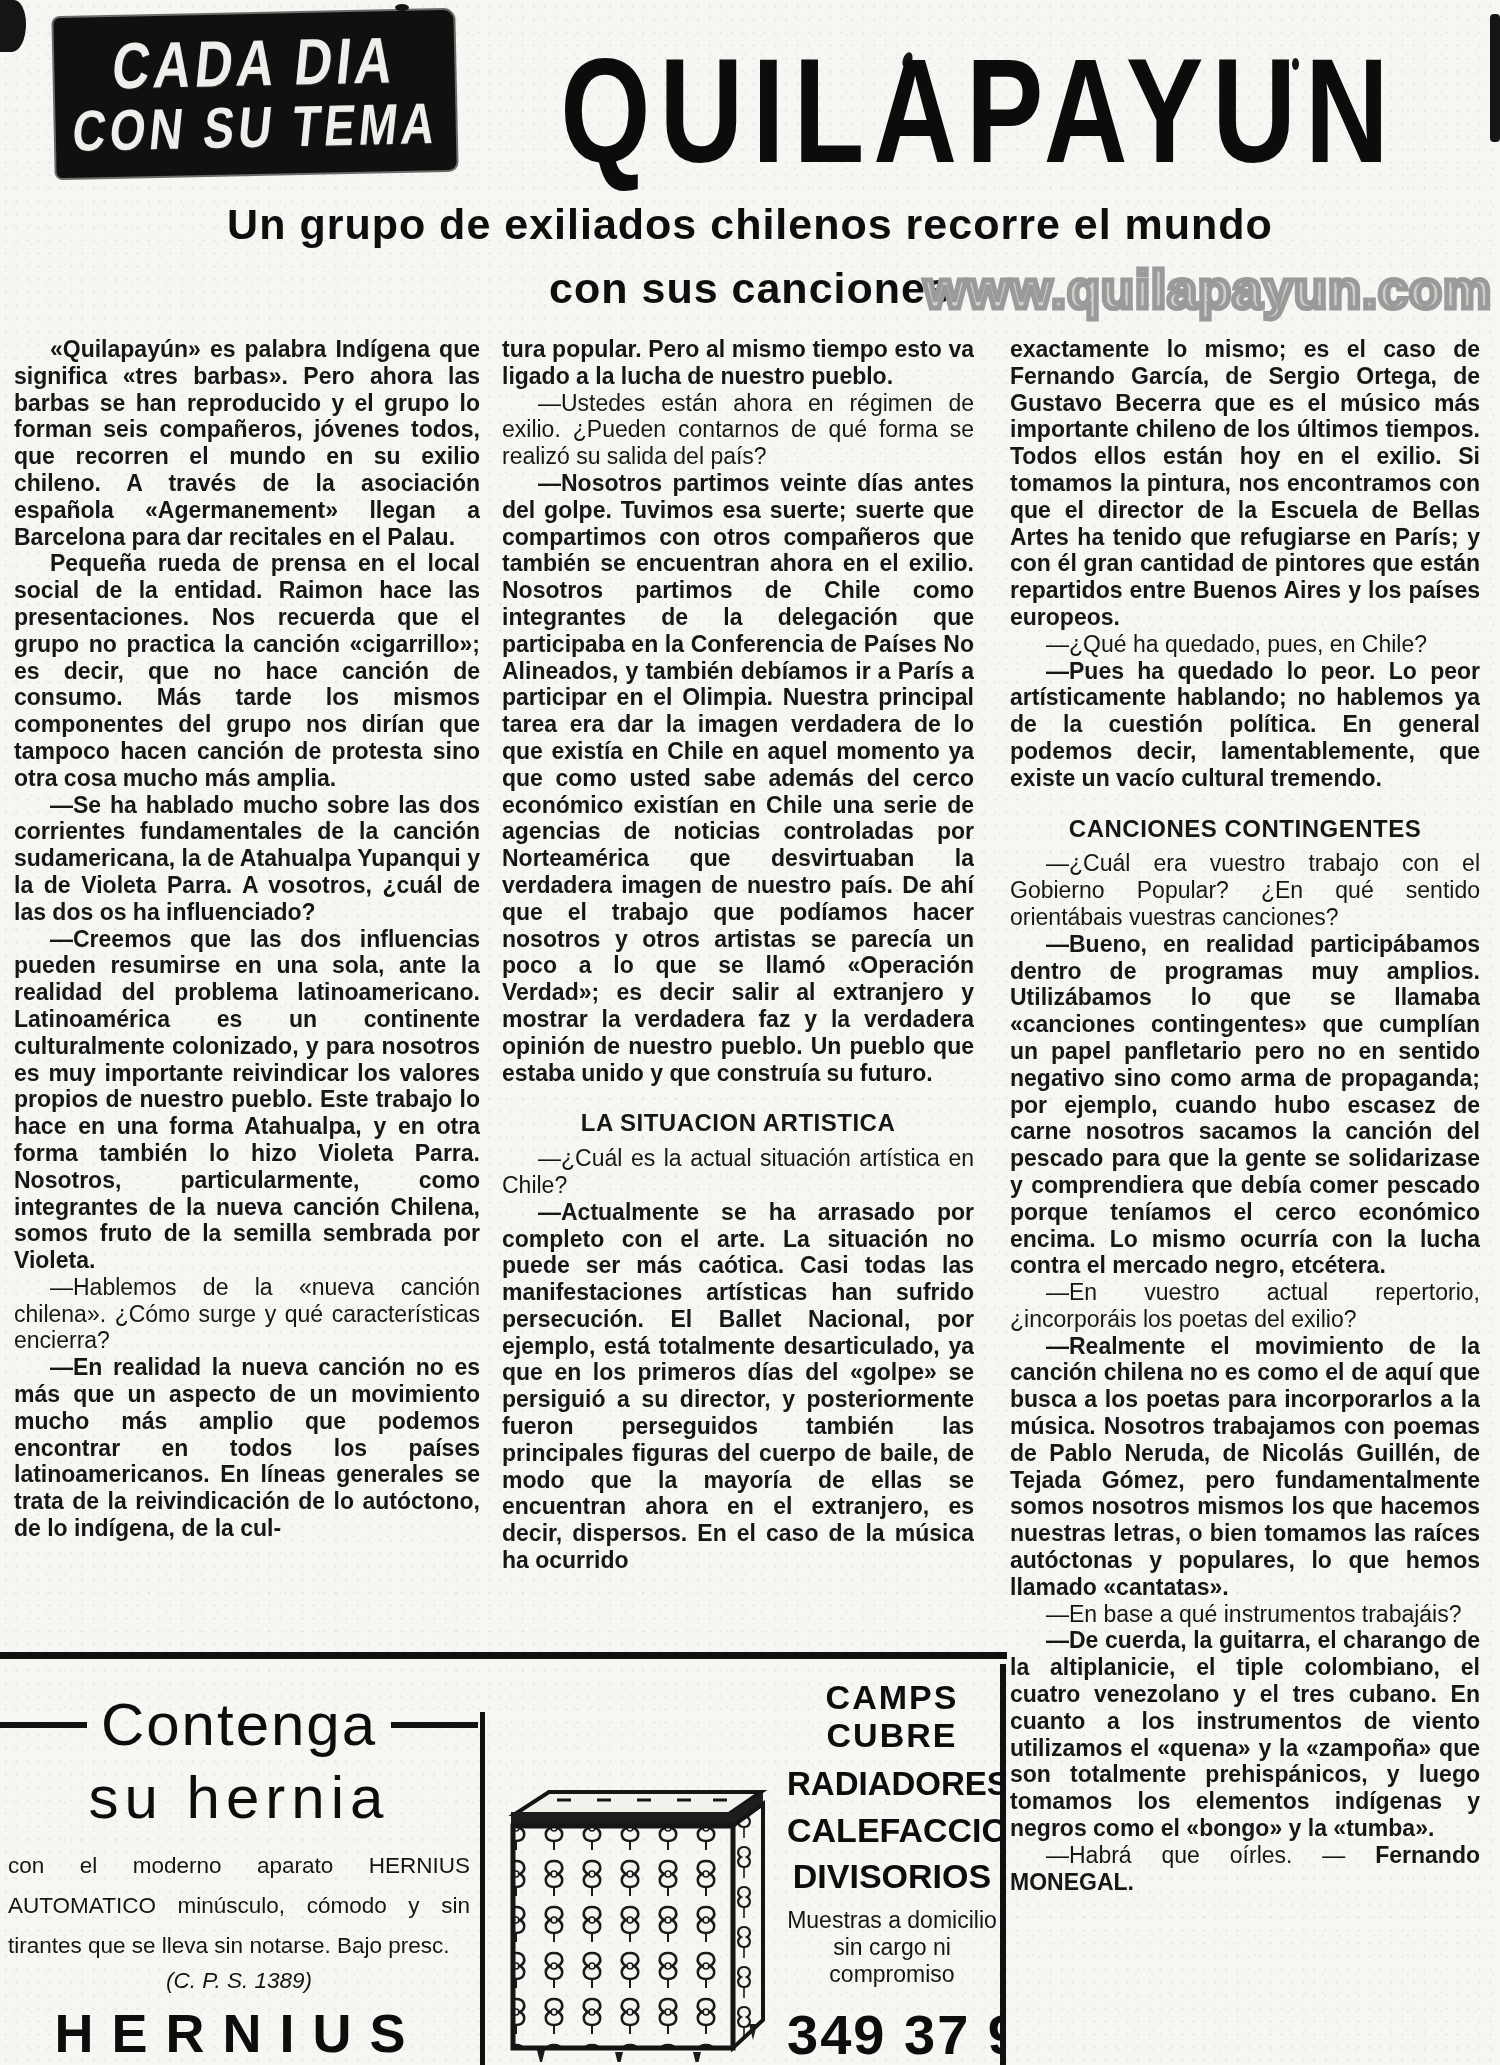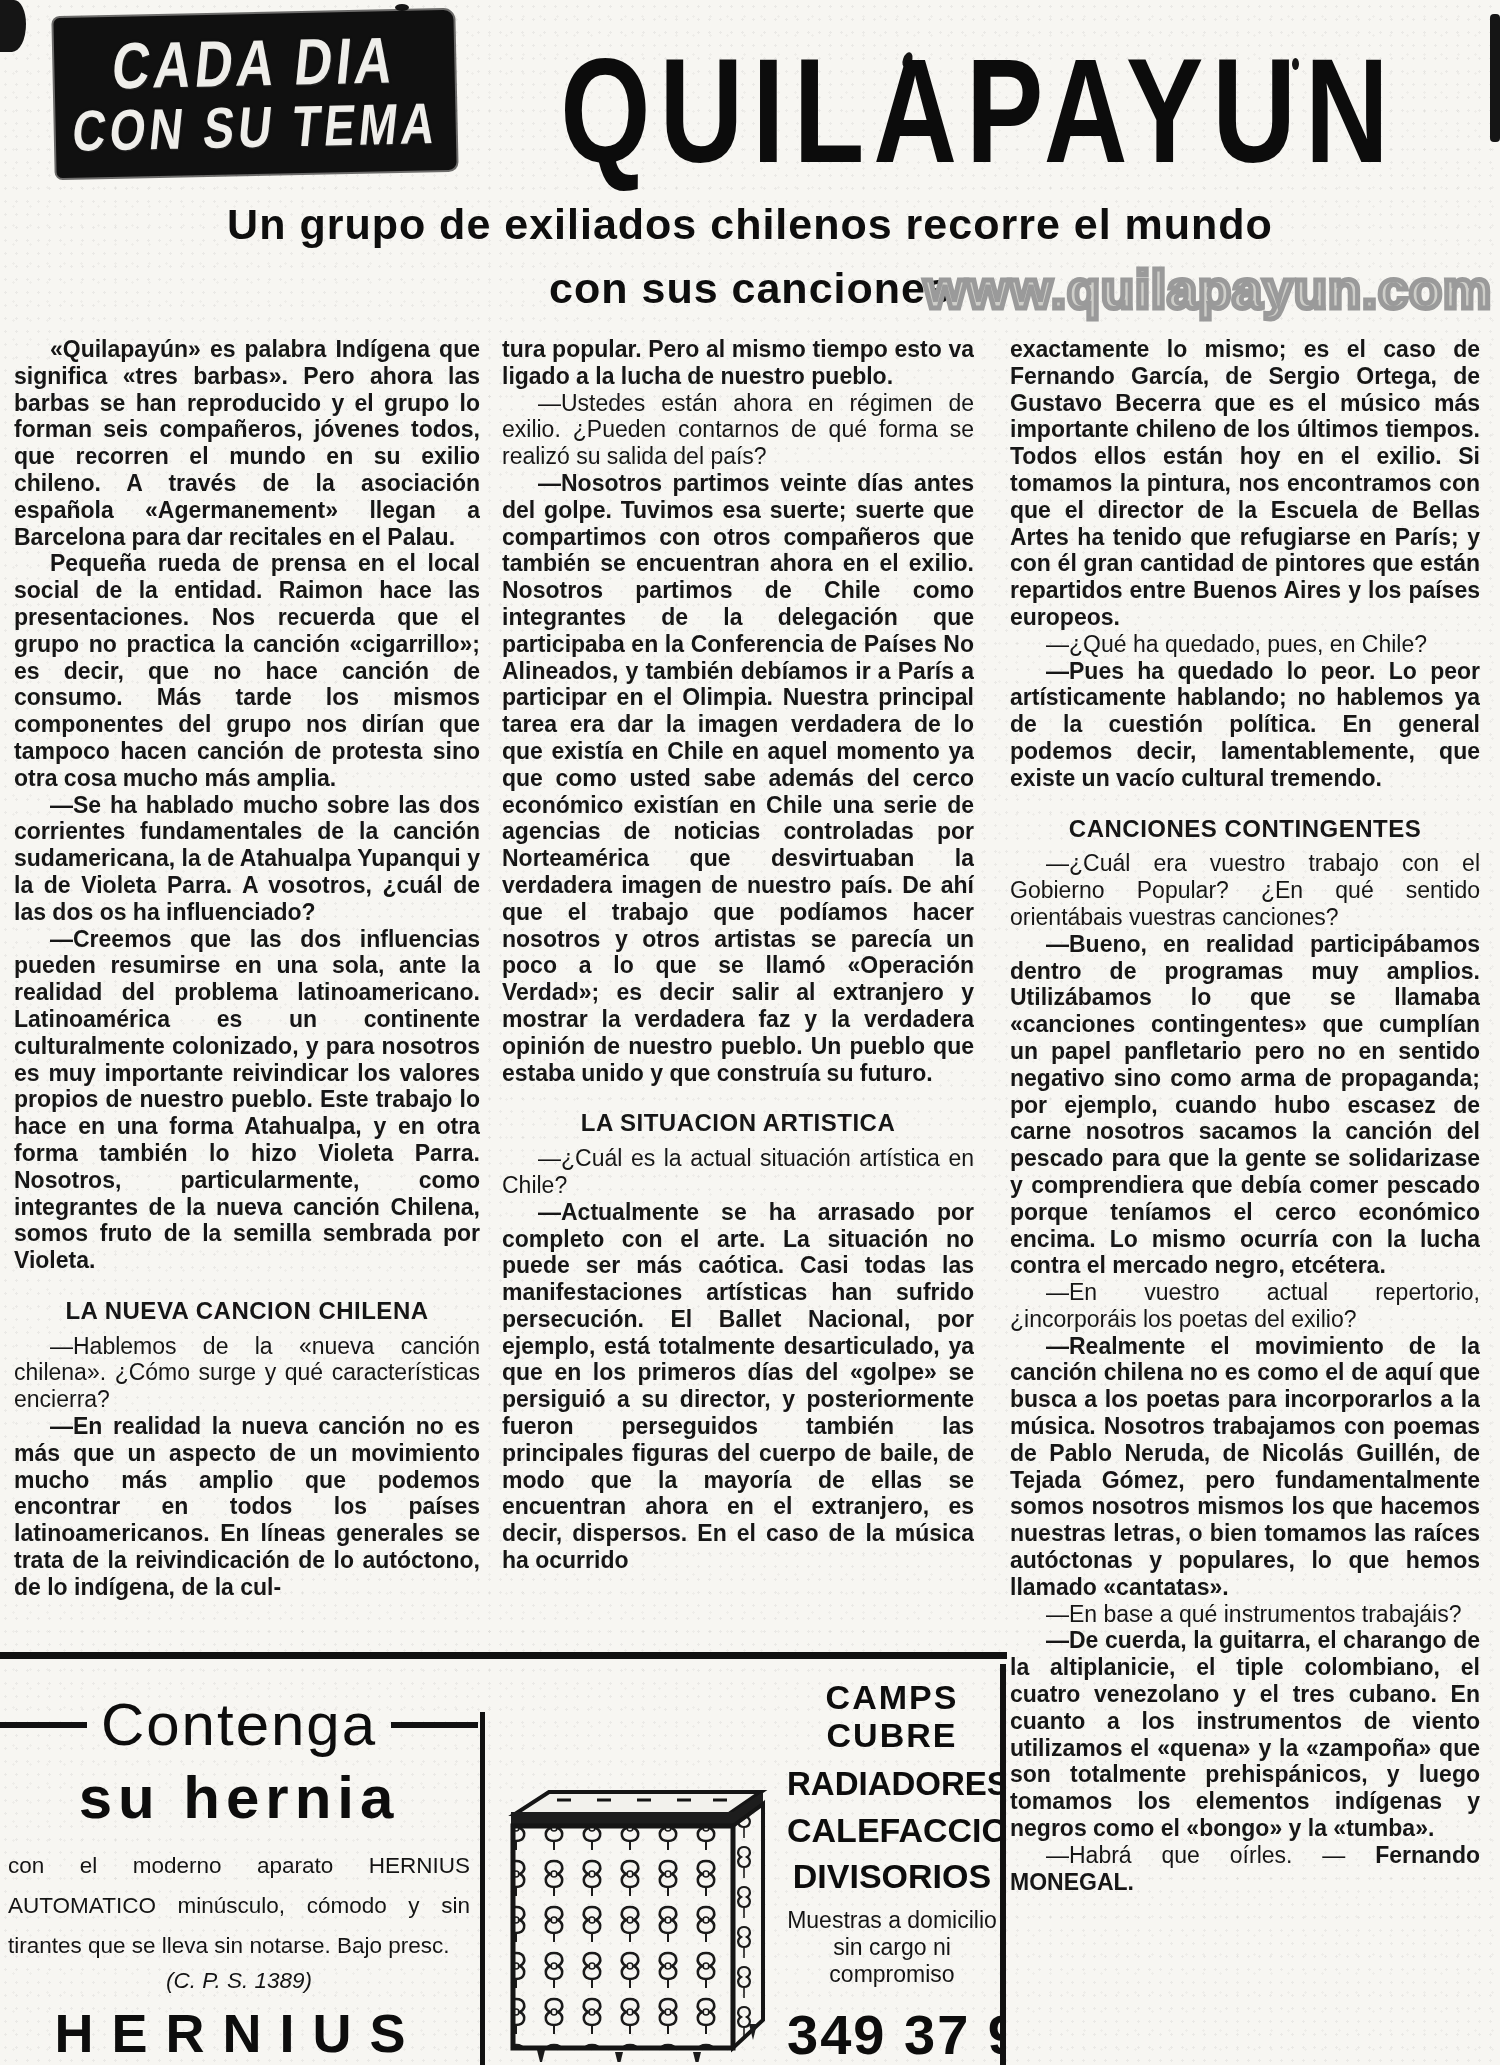--- a/index.html
+++ b/index.html
@@ -64,21 +64,21 @@
   .para b{font-weight:700;}
   
   .rule-h{position:absolute;left:0;top:1652px;width:1007px;height:7px;background:#111;}
   .sep-v1{position:absolute;left:480px;top:1712px;width:5px;height:353px;background:#111;}
   .sep-v2{position:absolute;left:1000px;top:1664px;width:6px;height:401px;background:#111;}
   
   .hernius{position:absolute;left:0;top:1668px;width:478px;height:397px;overflow:hidden;}
   .h-row{display:flex;align-items:center;justify-content:center;gap:14px;margin-top:22px;}
   .h-dash{height:6px;background:#111;flex:1 1 auto;}
   .h-title1{font-size:60px;font-weight:400;letter-spacing:2px;white-space:nowrap;color:#0d0d0d;}
-  .h-title2{text-align:center;font-size:60px;font-weight:700;letter-spacing:6px;margin-top:4px;color:#0d0d0d;}
+  .h-title2{text-align:center;font-size:60px;font-weight:400;letter-spacing:6px;margin-top:4px;color:#0d0d0d;}
   .h-body{margin:14px 8px 0 8px;font-size:22.5px;line-height:40px;font-weight:400;text-align:justify;}
   .h-cps{text-align:center;font-size:22.5px;font-style:italic;font-weight:400;margin-top:2px;}
   .h-brand{text-align:center;font-size:54px;font-weight:700;letter-spacing:18px;margin-top:8px;color:#0d0d0d;}
   .h-sub{text-align:center;font-size:26px;font-style:italic;font-weight:400;letter-spacing:4px;margin-top:6px;}
   
   .camps{position:absolute;left:487px;top:1662px;width:513px;height:403px;overflow:hidden;}
   .radiator{position:absolute;left:10px;top:100px;width:300px;height:300px;}
   .c-text{position:absolute;left:300px;top:16px;width:210px;text-align:center;}
   .c-l{font-weight:700;color:#0d0d0d;line-height:1.12;}
   .c-l.s1{font-size:34px;letter-spacing:2px;}
@@ -116,21 +116,20 @@
   </div>
   <div class="subtitle1">Un grupo de exiliados chilenos recorre el mundo</div>
   <div class="subtitle2">con sus canciones</div>
   <div class="watermark">www.quilapayun.com</div>
 
   <div class="col c1">
       <div class="para a">«Quilapayún» es palabra Indígena que significa «tres barbas». Pero ahora las barbas se han reproducido y el grupo lo forman seis compañeros, jóvenes todos, que recorren el mundo en su exilio chileno. A través de la asociación española «Agermanement» llegan a Barcelona para dar recitales en el Palau.</div>
       <div class="para a">Pequeña rueda de prensa en el local social de la entidad. Raimon hace las presentaciones. Nos recuerda que el grupo no practica la canción «cigarrillo»; es decir, que no hace canción de consumo. Más tarde los mismos componentes del grupo nos dirían que tampoco hacen canción de protesta sino otra cosa mucho más amplia.</div>
       <div class="para a">—Se ha hablado mucho sobre las dos corrientes fundamentales de la canción sudamericana, la de Atahualpa Yupanqui y la de Violeta Parra. A vosotros, ¿cuál de las dos os ha influenciado?</div>
       <div class="para a">—Creemos que las dos influencias pueden resumirse en una sola, ante la realidad del problema latinoamericano. Latinoamérica es un continente culturalmente colonizado, y para nosotros es muy importante reivindicar los valores propios de nuestro pueblo. Este trabajo lo hace en una forma Atahualpa, y en otra forma también lo hizo Violeta Parra. Nosotros, particularmente, como integrantes de la nueva canción Chilena, somos fruto de la semilla sembrada por Violeta.</div>
-      <div class="para head">LA NUEVA CANCION CHILENA</div>
       <div class="para q">—Hablemos de la «nueva canción chilena». ¿Cómo surge y qué características encierra?</div>
       <div class="para a">—En realidad la nueva canción no es más que un aspecto de un movimiento mucho más amplio que podemos encontrar en todos los países latinoamericanos. En líneas generales se trata de la reivindicación de lo autóctono, de lo indígena, de la cul-</div>
     </div>
   <div class="col c2">
       <div class="para cont">tura popular. Pero al mismo tiempo esto va ligado a la lucha de nuestro pueblo.</div>
       <div class="para q">—Ustedes están ahora en régimen de exilio. ¿Pueden contarnos de qué forma se realizó su salida del país?</div>
       <div class="para a">—Nosotros partimos veinte días antes del golpe. Tuvimos esa suerte; suerte que compartimos con otros compañeros que también se encuentran ahora en el exilio. Nosotros partimos de Chile como integrantes de la delegación que participaba en la Conferencia de Países No Alineados, y también debíamos ir a París a participar en el Olimpia. Nuestra principal tarea era dar la imagen verdadera de lo que existía en Chile en aquel momento ya que como usted sabe además del cerco económico existían en Chile una serie de agencias de noticias controladas por Norteamérica que desvirtuaban la verdadera imagen de nuestro país. De ahí que el trabajo que podíamos hacer nosotros y otros artistas se parecía un poco a lo que se llamó «Operación Verdad»; es decir salir al extranjero y mostrar la verdadera faz y la verdadera opinión de nuestro pueblo. Un pueblo que estaba unido y que construía su futuro.</div>
       <div class="para head">LA SITUACION ARTISTICA</div>
       <div class="para q">—¿Cuál es la actual situación artística en Chile?</div>
       <div class="para a">—Actualmente se ha arrasado por completo con el arte. La situación no puede ser más caótica. Casi todas las manifestaciones artísticas han sufrido persecución. El Ballet Nacional, por ejemplo, está totalmente desarticulado, ya que en los primeros días del «golpe» se persiguió a su director, y posteriormente fueron perseguidos también las principales figuras del cuerpo de baile, de modo que la mayoría de ellas se encuentran ahora en el extranjero, es decir, dispersos. En el caso de la música ha ocurrido</div>

